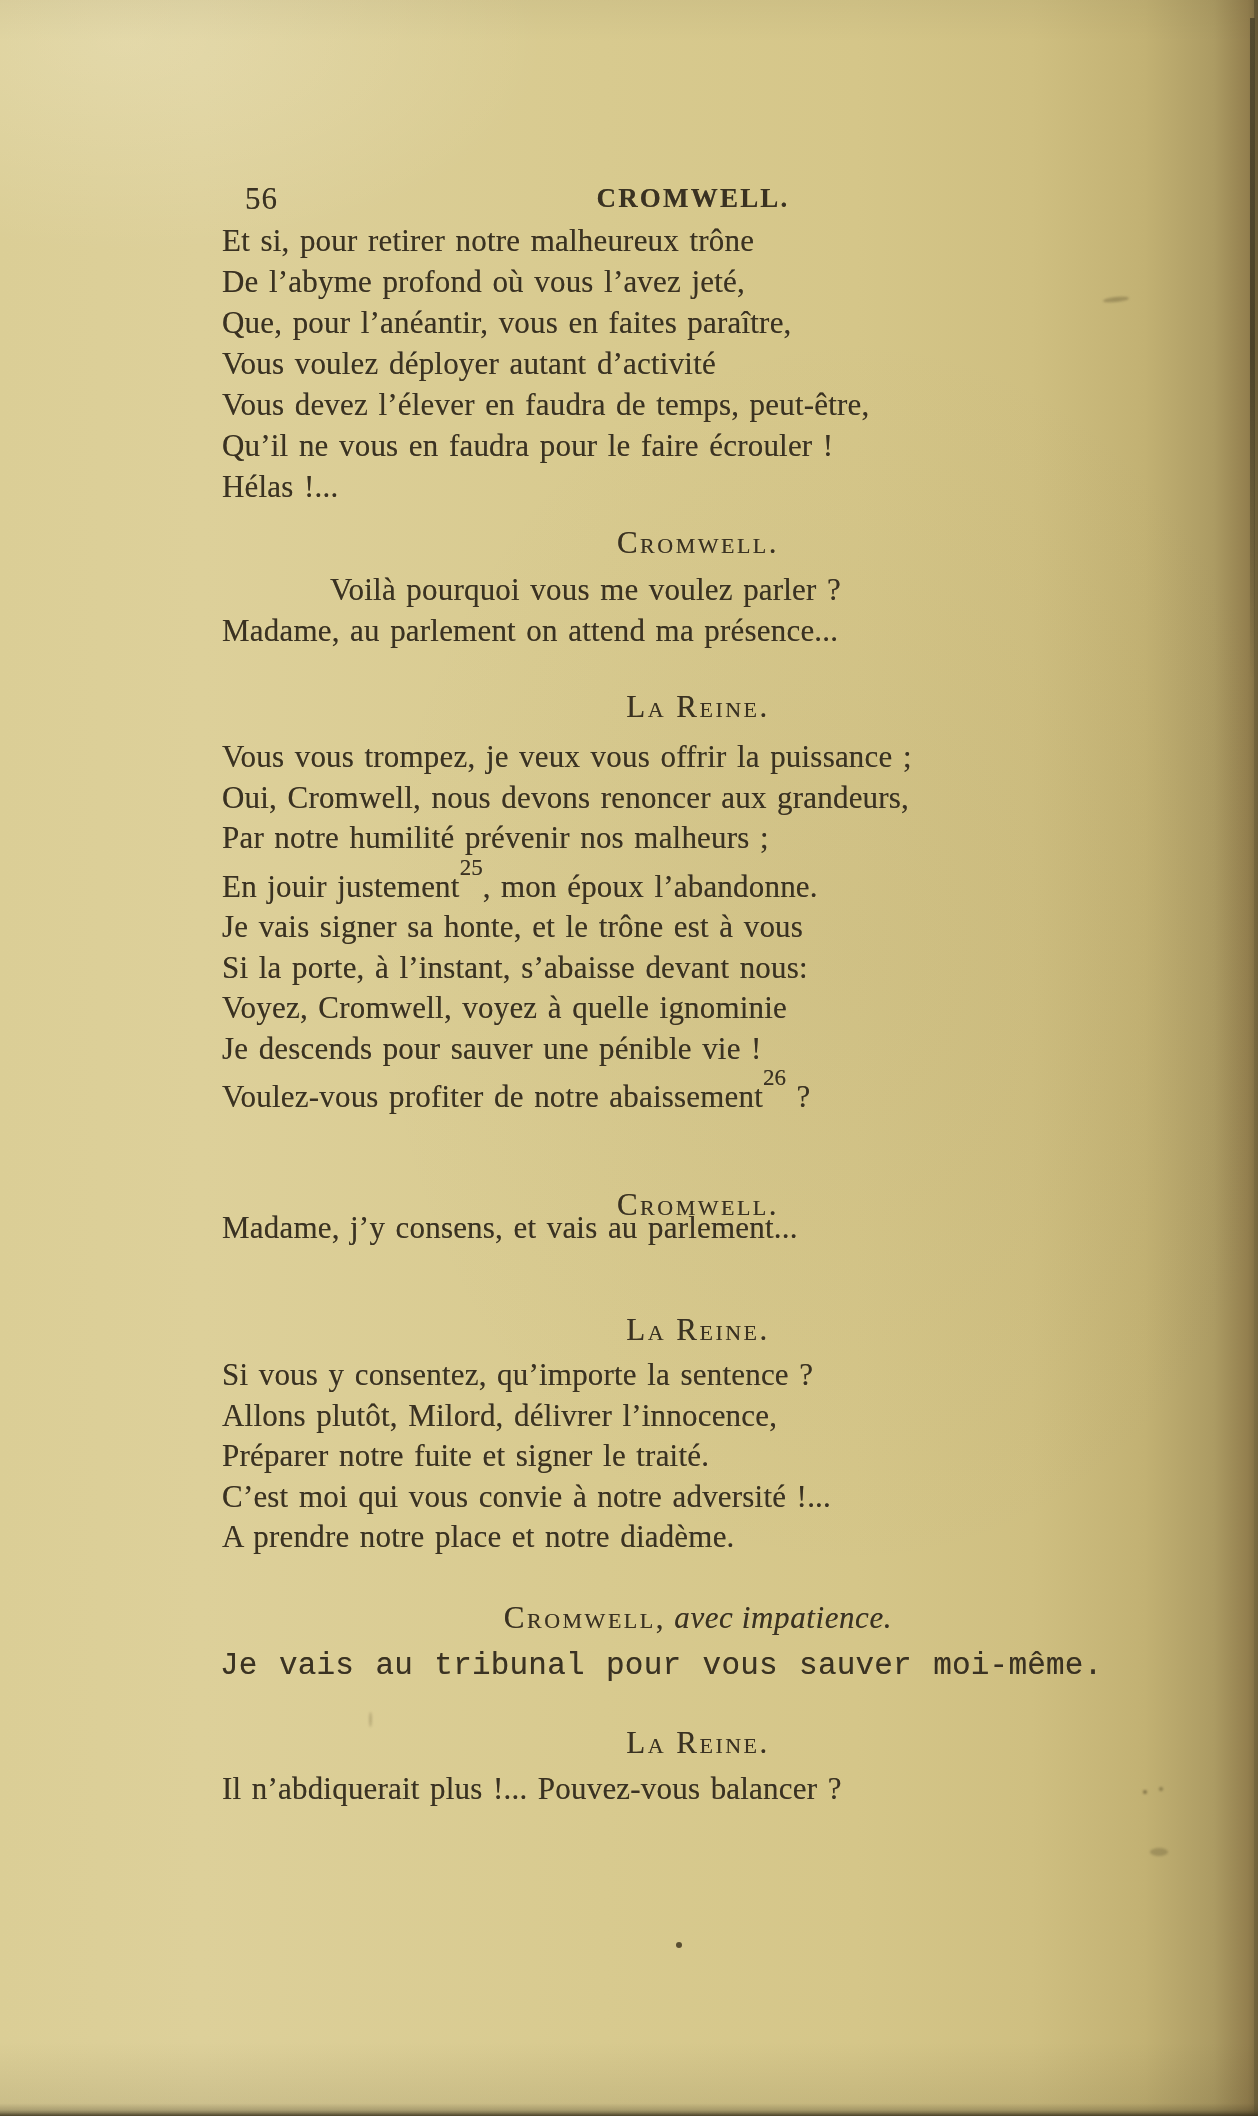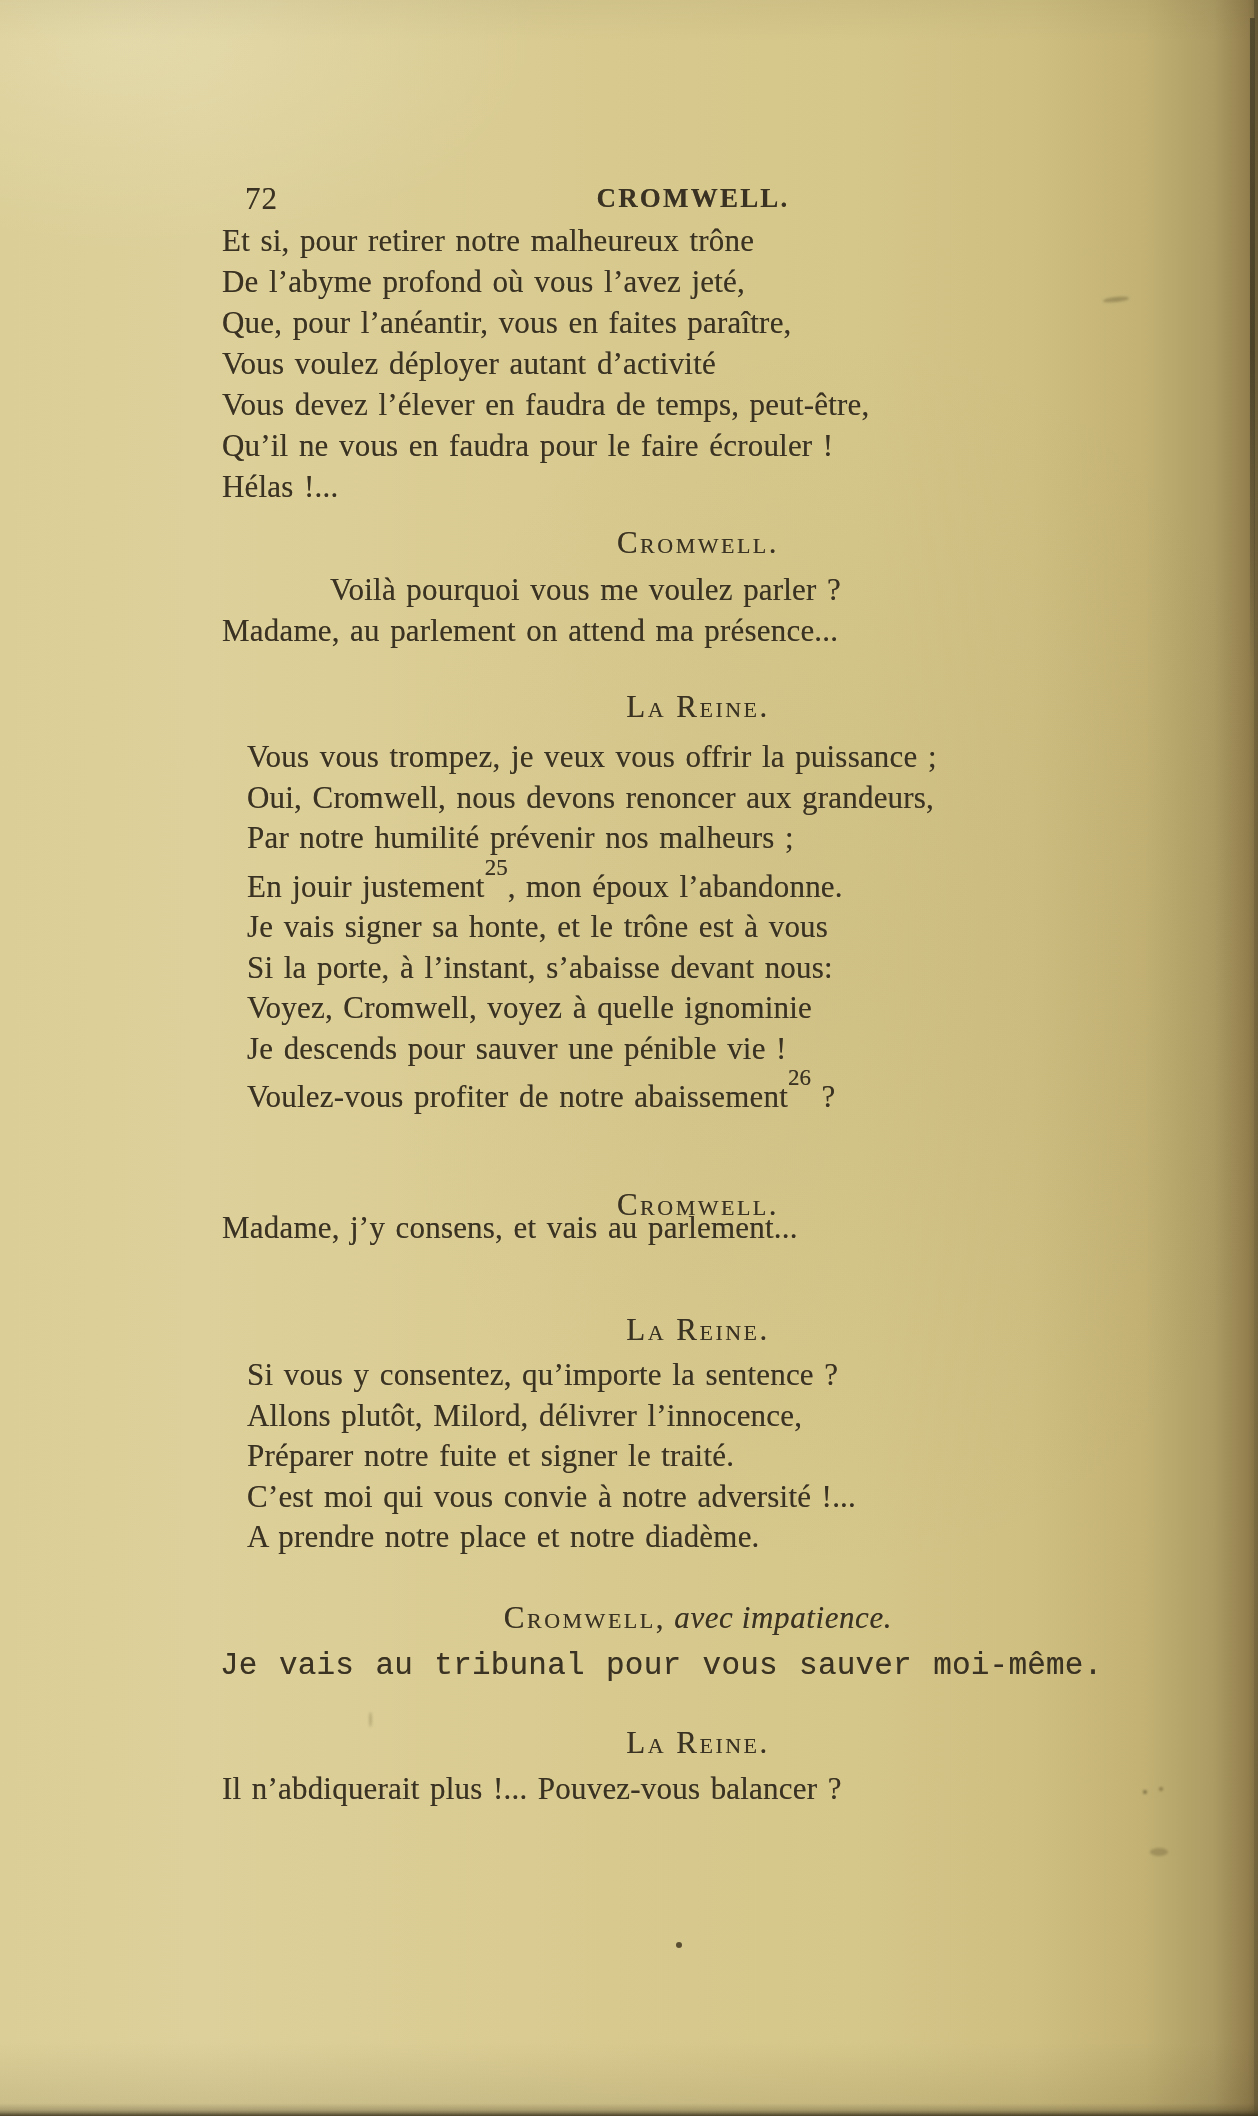--- a/index.html
+++ b/index.html
@@ -9,21 +9,21 @@
     background:
       radial-gradient(ellipse 600px 300px at 10% 2%, rgba(255,252,235,0.20), rgba(255,252,235,0) 70%),
       radial-gradient(ellipse 700px 900px at 68% 45%, rgba(120,100,60,0.06), rgba(120,100,60,0) 70%),
       linear-gradient(180deg, rgba(0,0,0,0.04) 0%, rgba(0,0,0,0) 2%, rgba(0,0,0,0) 96.5%, rgba(60,50,28,0.10) 99.4%, rgba(45,38,20,0.45) 100%),
       linear-gradient(90deg, #dbce96 0%, #ddd09a 16%, #d8ca8f 48%, #d5c689 68%, #cfbf81 82%, #c2b173 91%, #ac9b63 96.5%, #937f4e 99.2%, #7d6c41 100%),
       #d8ca90;
   }
   .ink{color:#3a3222;text-shadow:0 0 0.6px rgba(58,50,34,0.55);}
   .abs{position:absolute;}
   .verse{font-size:31px;line-height:41px;letter-spacing:0.2px;word-spacing:2.5px;white-space:nowrap;}
-  .verse.tight{line-height:40.5px;margin-left:25px;}
+  .verse.tight{line-height:40.5px;}
   .verse .indent1:first-child{padding-left:108px;}
   .speaker{
     font-size:31px;line-height:34px;font-variant:small-caps;letter-spacing:2.5px;
     white-space:nowrap;transform:translateX(-50%);
   }
   .speaker .dir{font-variant:normal;font-style:italic;letter-spacing:0.6px;}
   .running-title{font-size:27px;font-weight:bold;letter-spacing:2.2px;white-space:nowrap;transform:translateX(-50%);}
   .page-number{font-size:31px;letter-spacing:1px;}
   sup.fn{font-size:23px;position:relative;top:-11px;letter-spacing:0;}
   
@@ -31,21 +31,21 @@
     background:linear-gradient(180deg, rgba(76,68,43,0.88) 0%, rgba(70,62,38,0.92) 50%, rgba(76,68,43,0.45) 80%, rgba(76,68,43,0) 100%);}
   #right-edge-strip{left:1254px;top:0;height:2116px;width:4px;
     background:linear-gradient(180deg, rgba(80,70,44,0.55) 0%, rgba(80,70,44,0.32) 35%, rgba(110,98,62,0.28) 65%, rgba(88,78,48,0.45) 100%);}
   #bottom-edge{left:0;bottom:0;width:1258px;height:6px;
     background:linear-gradient(0deg, rgba(56,48,28,0.75) 0%, rgba(56,48,28,0.22) 55%, rgba(56,48,28,0) 100%);}
   .smudge{background:rgba(86,74,44,0.35);filter:blur(0.8px);border-radius:50%;}
 </style>
 </head>
 <body>
 
-<div class="abs ink page-number" style="left:245px;top:181px;">72</div>
+<div class="abs ink page-number" style="left:245px;top:181px;">56</div>
 <div class="abs ink running-title" style="left:693px;top:183px;">CROMWELL.</div>
 
 <div class="abs ink verse" style="left:222px;top:220px;">
   <div>Et si, pour retirer notre malheureux trône</div>
   <div>De l’abyme profond où vous l’avez jeté,</div>
   <div>Que, pour l’anéantir, vous en faites paraître,</div>
   <div>Vous voulez déployer autant d’activité</div>
   <div>Vous devez l’élever en faudra de temps, peut-être,</div>
   <div>Qu’il ne vous en faudra pour le faire écrouler !</div>
   <div>Hélas !...</div>

